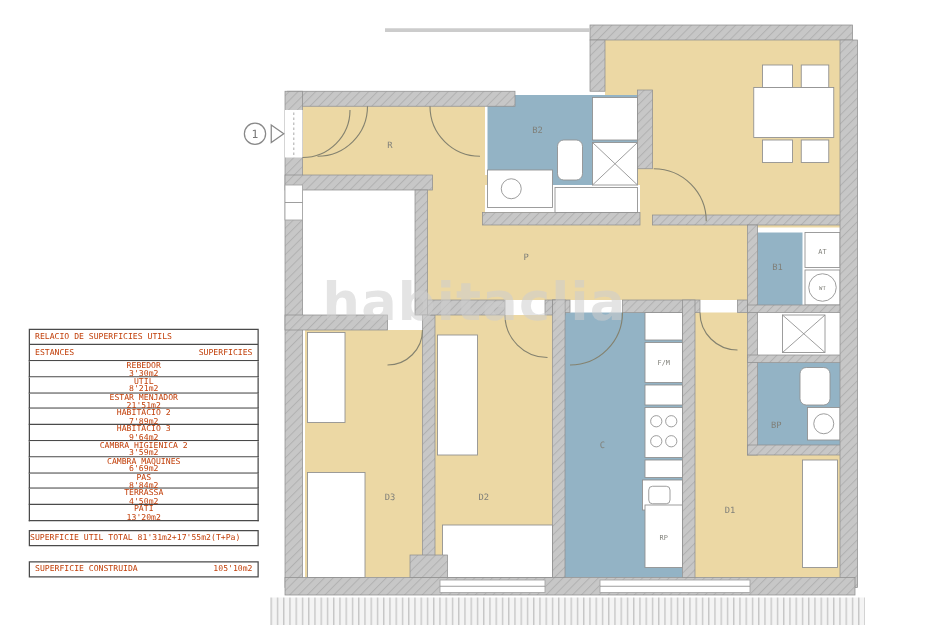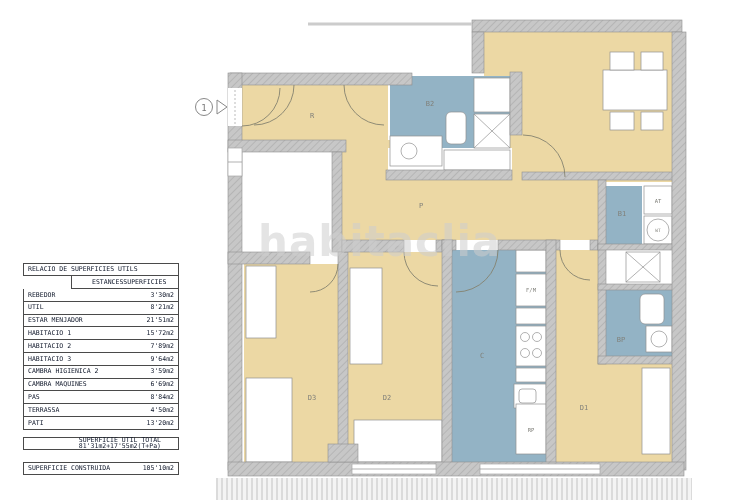--- a/index.html
+++ b/index.html
@@ -1,27 +1,27 @@
 <!DOCTYPE html>
 <html><head>
 <meta charset="utf-8">
 <style>
   html,body{margin:0;padding:0;background:#ffffff;}
   #screen{position:relative;width:750px;height:500px;background:#ffffff;overflow:hidden;
           font-family:"DejaVu Sans Mono", monospace;}
   
-  #surface-table{position:absolute;left:23px;top:263px;width:156px;color:#0f172a;text-align:right;}
+  #surface-table{position:absolute;left:23px;top:263px;width:184px;color:#c2410c;}
   .tbox{box-sizing:border-box;border:1px solid #4a4a4a;background:#fff;
         font-size:6.5px;line-height:1;letter-spacing:0;}
   .tbl-title{height:13px;display:flex;align-items:center;padding:0 4px;}
   .tbl-header{height:13px;display:flex;align-items:center;justify-content:space-between;
-              padding:0 20px;border-top:none;margin-left:48px;}
+              padding:0 4px;border-top:none;}
   .trow{height:12.8px;display:flex;align-items:center;justify-content:space-between;
-        padding:0 4px;border-top:none;}
-  .tbl-total{margin-top:7px;height:13px;display:flex;align-items:center;padding:0 17px;}
+        padding:0 4px;border-top:none;flex-direction:column;}
+  .tbl-total{margin-top:7px;height:13px;display:flex;align-items:center;padding:0 0;}
   .tbl-built{margin-top:12px;height:13px;display:flex;align-items:center;
              justify-content:space-between;padding:0 4px;gap:28px;}
   
   #plan-svg{position:absolute;left:0;top:0;}
   .beige{fill:#ecd8a4;}
   .blue{fill:#93b3c5;}
   .wallr{fill:url(#hatch);stroke:#8f8f8f;stroke-width:0.6;}
   .furn{fill:#ffffff;stroke:#909090;stroke-width:0.7;}
   .thin{stroke:#909090;stroke-width:0.7;fill:none;}
   .arc{stroke:#84826f;stroke-width:0.9;fill:none;}
@@ -211,24 +211,20 @@
         </div>
         <div class="tbox trow">
           <span>UTIL</span>
           <span>8'21m2</span>
         </div>
         <div class="tbox trow">
           <span>ESTAR MENJADOR</span>
           <span>21'51m2</span>
         </div>
         <div class="tbox trow">
-          <span>HABITACIO 1</span>
-          <span>15'72m2</span>
-        </div>
-        <div class="tbox trow">
           <span>HABITACIO 2</span>
           <span>7'89m2</span>
         </div>
         <div class="tbox trow">
           <span>HABITACIO 3</span>
           <span>9'64m2</span>
         </div>
         <div class="tbox trow">
           <span>CAMBRA HIGIENICA 2</span>
           <span>3'59m2</span>

